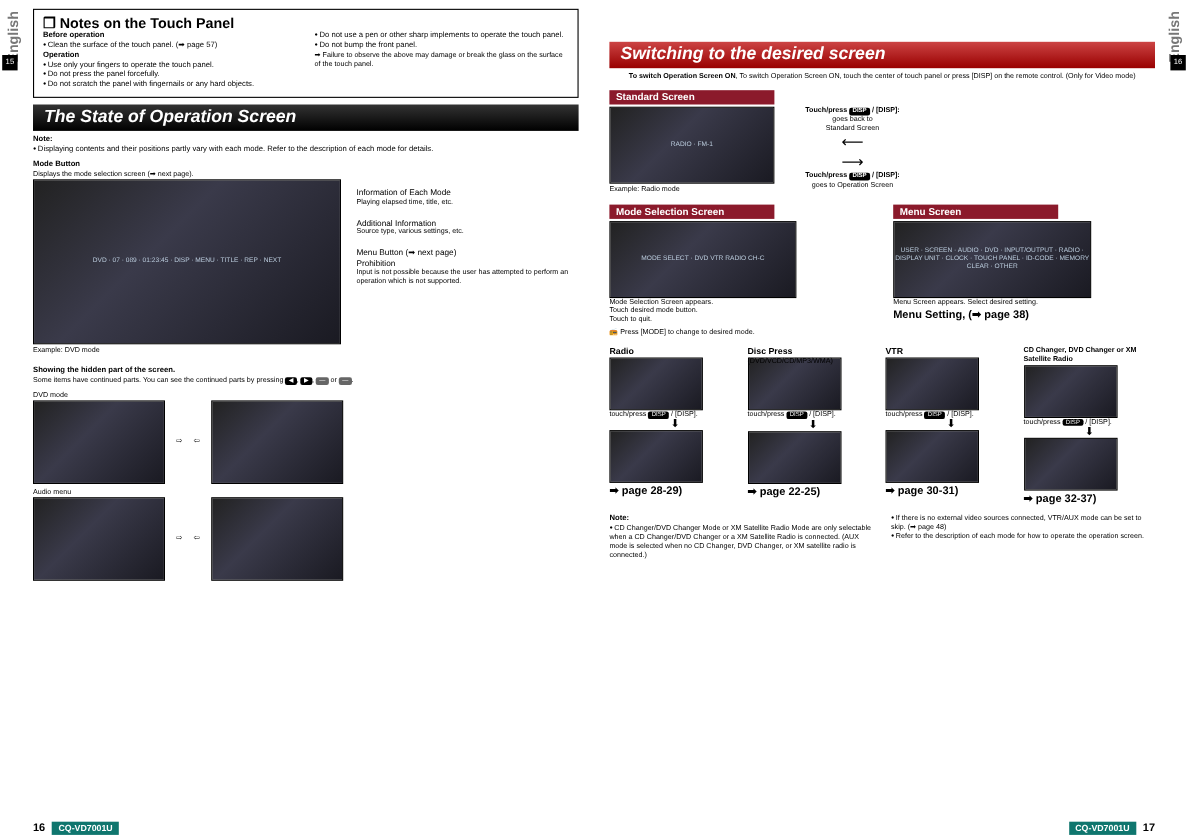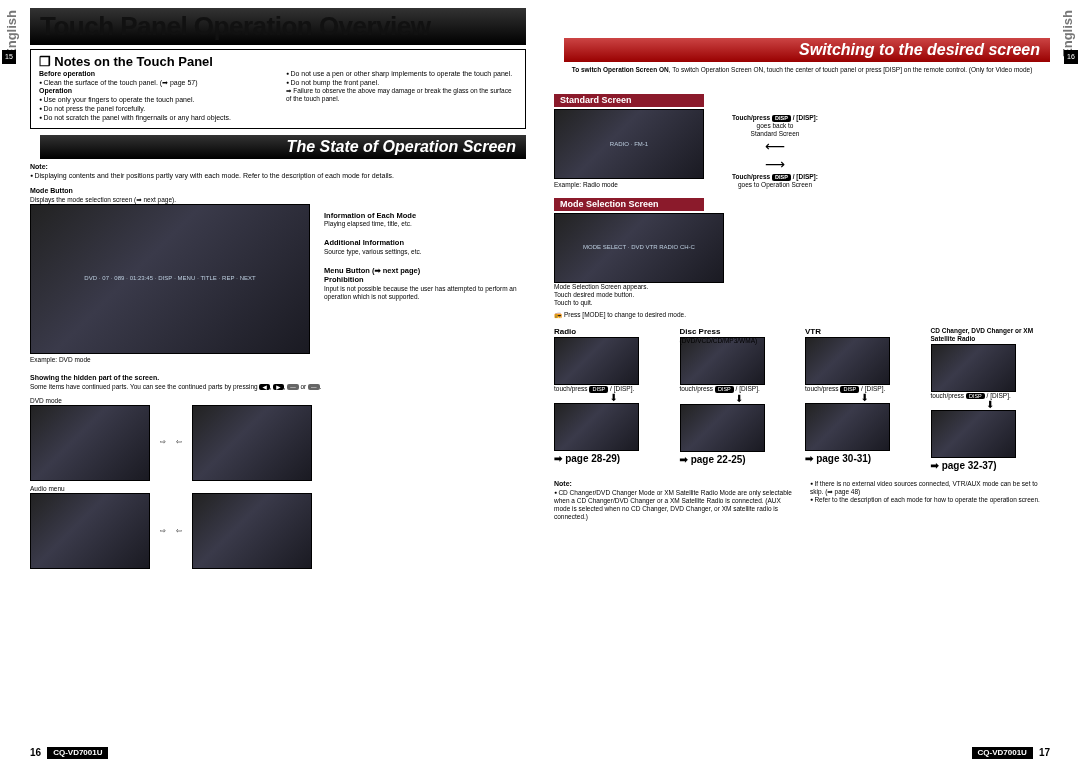--- a/index.html
+++ b/index.html
@@ -6,67 +6,64 @@
   body { font-family: Arial, Helvetica, sans-serif; background:#fff; width:1080px; height:763px; position:relative; color:#000; }
   .spread { display:flex; width:1080px; height:763px; position:relative; }
   .page { flex:1 1 50%; padding:8px 14px 4px 30px; position:relative; font-size:7px; line-height:1.25; }
   .page.right { padding:8px 30px 4px 14px; }
   .edge-tab { position:absolute; top:50px; width:14px; height:14px; background:#000; color:#fff; font-size:7px; display:flex; align-items:center; justify-content:center; }
   .edge-tab.left { left:2px; } .edge-tab.right { right:2px; }
   .vlabel { position:absolute; top:10px; font-weight:bold; font-size:13px; color:#777; writing-mode:vertical-rl; transform:rotate(180deg); }
   .vlabel.left { left:4px; } .vlabel.right { right:4px; }
   .banner { background:linear-gradient(#333,#000); color:#fff; font-weight:bold; padding:2px 10px; margin-bottom:4px; }
   .title-main { font-size:26px; font-family:Arial,Helvetica; font-weight:900; color:#111; letter-spacing:-.5px; }
-  .banner-sub { font-size:16px; text-align:right; font-style:italic;margin-left:10px; }
+  .banner-sub { font-size:16px; text-align:left; font-style:italic; }
   .banner-red { background:linear-gradient(#c44,#900); }
   .notes-box { border:1px solid #000; padding:4px 8px 6px; margin-bottom:6px; }
   .notes-title { font-weight:bold; font-size:13px; }
   .cols { display:flex; gap:16px; }
   .col { flex:1; }
   .b { font-weight:bold; }
   ul.tiny { list-style:none; padding-left:0; }
   ul.tiny li::before { content:"● "; font-size:5px; vertical-align:1px; }
   .screenshot { background: linear-gradient(135deg,#222 0%,#3a3a4a 40%,#1a1a22 100%); border:1px solid #000; display:flex; align-items:center; justify-content:center; color:#bcd; font-size:6px; text-align:center; }
   .sshot-lg { width:280px; height:150px; }
   .sshot-sm { width:150px; height:70px; }
   .sshot-xs { width:85px; height:48px; }
   .sshot-menu { width:120px; height:76px; }
   .caption { font-size:6.5px; margin-top:2px; }
   .callout-col { display:flex; flex-direction:column; gap:10px; }
-  .callout .ct { font-weight:bold; font-size:7.5px; }
+  .callout .ct { font-weight:normal; font-size:7.5px; }
   .subbar { background:#8b1a2b; color:#fff; font-weight:bold; padding:1px 6px; font-size:9px; margin-bottom:2px; width:fit-content; min-width:150px; }
   .flow-row { display:flex; gap:6px; }
   .flow-cell { flex:1; }
   .flow-cell .hdr { font-weight:bold; font-size:8px; }
   .arrow-dn { text-align:center; font-size:10px; line-height:8px; margin:1px 0; }
   .pg-ref { font-weight:bold; font-size:10px; margin-top:2px; }
   .footer { position:absolute; bottom:4px; display:flex; align-items:center; gap:6px; font-size:8px; }
   .footer.left { left:30px; } .footer.right { right:30px; }
   .footer .pg { font-weight:bold; font-size:10px; }
-  .footer .model { background:#000000; color:#fff; padding:1px 6px; font-weight:bold; }
+  .footer .model { background:#0f766e; color:#fff; padding:1px 6px; font-weight:bold; }
   .menu-set { font-weight:bold; font-size:10px; margin-top:2px; }
   .small-box { width:145px; }
   .thin { font-size:6.5px; }
   .mode-btns { display:flex; gap:30px; margin-top:4px; }
   .mode-btns > div { font-size:8px; }
   .key { background:#000; color:#fff; padding:0 3px; border-radius:2px; font-size:5.5px; display:inline-block; }
   .key.grey { background:#666; }
 </style>
 </head>
 <body>
 
 <div class="spread">
 
   <div class="page left">
     <div class="vlabel left">English</div>
     <div class="edge-tab left">15</div>
 
-    <div class="banner">
-      <span class="title-main">Touch Panel Operation Overview</span>
-    </div>
 
     <div class="notes-box">
       <div class="notes-title">❒ Notes on the Touch Panel</div>
       <div class="cols">
         <div class="col">
           <div class="b">Before operation</div>
           <ul class="tiny">
               <li>Clean the surface of the touch panel.  (➡ page 57)</li>
             </ul>
           <div class="b">Operation</div>
@@ -143,21 +140,21 @@
     </div>
   </div>
 
   <div class="page right">
     <div class="vlabel right">English</div>
     <div class="edge-tab right">16</div>
 
     <div class="banner banner-sub banner-red" style="margin-top:30px;">Switching to the desired screen</div>
     <div class="thin" style="text-align:center;"><b>To switch Operation Screen ON</b>, <span>To switch Operation Screen ON, touch the center of touch panel or press [DISP] on the remote control. (Only for Video mode)</span></div>
 
-    <div style="display:flex; gap:6px; margin-top:20px; align-items:flex-end;">
+    <div style="display:flex; gap:6px; margin-top:8px; align-items:center;">
       <div class="small-box">
         <div class="subbar">Standard Screen</div>
         <div class="screenshot sshot-sm">RADIO · FM-1</div>
         <div class="caption">Example: Radio mode</div>
       </div>
       <div style="flex:0 0 140px; text-align:center; font-size:6.5px; padding-top:10px;">
         <div><b><span>Touch/press </span><span class="key">DISP</span><span> / [DISP]:</span></b></div>
         <div>goes back to</div>
         <div>Standard Screen</div>
         <div style="font-size:14px;">⟵</div>
@@ -169,20 +166,26 @@
 
     <div style="display:flex; gap:20px; margin-top:8px;">
       <div style="flex:1;">
         <div class="subbar">Mode Selection Screen</div>
         <div class="screenshot sshot-sm" style="width:170px;">MODE SELECT · DVD VTR RADIO CH-C</div>
         <div class="thin">Mode Selection Screen appears.</div>
         <div class="thin">Touch desired mode button.</div>
         <div class="thin">Touch          to quit.</div>
         <div class="thin" style="margin-top:4px;">📻 <span>Press [MODE] to change to desired mode.</span></div>
       </div>
+      <div style="flex:1;">
+        <div class="subbar">Menu Screen</div>
+        <div class="screenshot sshot-sm" style="width:180px;">USER · SCREEN · AUDIO · DVD · INPUT/OUTPUT · RADIO · DISPLAY UNIT · CLOCK · TOUCH PANEL · ID-CODE · MEMORY CLEAR · OTHER</div>
+        <div class="thin">Menu Screen appears. Select desired setting.</div>
+        <div class="menu-set">Menu Setting, (➡ page 38)</div>
+      </div>
     </div>
 
     <div class="flow-row" style="margin-top:8px;">
       <div class="flow-cell">
         <div class="hdr">Radio</div>
         <div class="screenshot sshot-xs"></div>
         <div class="thin"><span>touch/press </span><span class="key">DISP</span><span> / [DISP].</span></div>
         <div class="arrow-dn">⬇</div>
         <div class="screenshot sshot-xs"></div>
         <div class="pg-ref">➡ page 28-29)</div>

